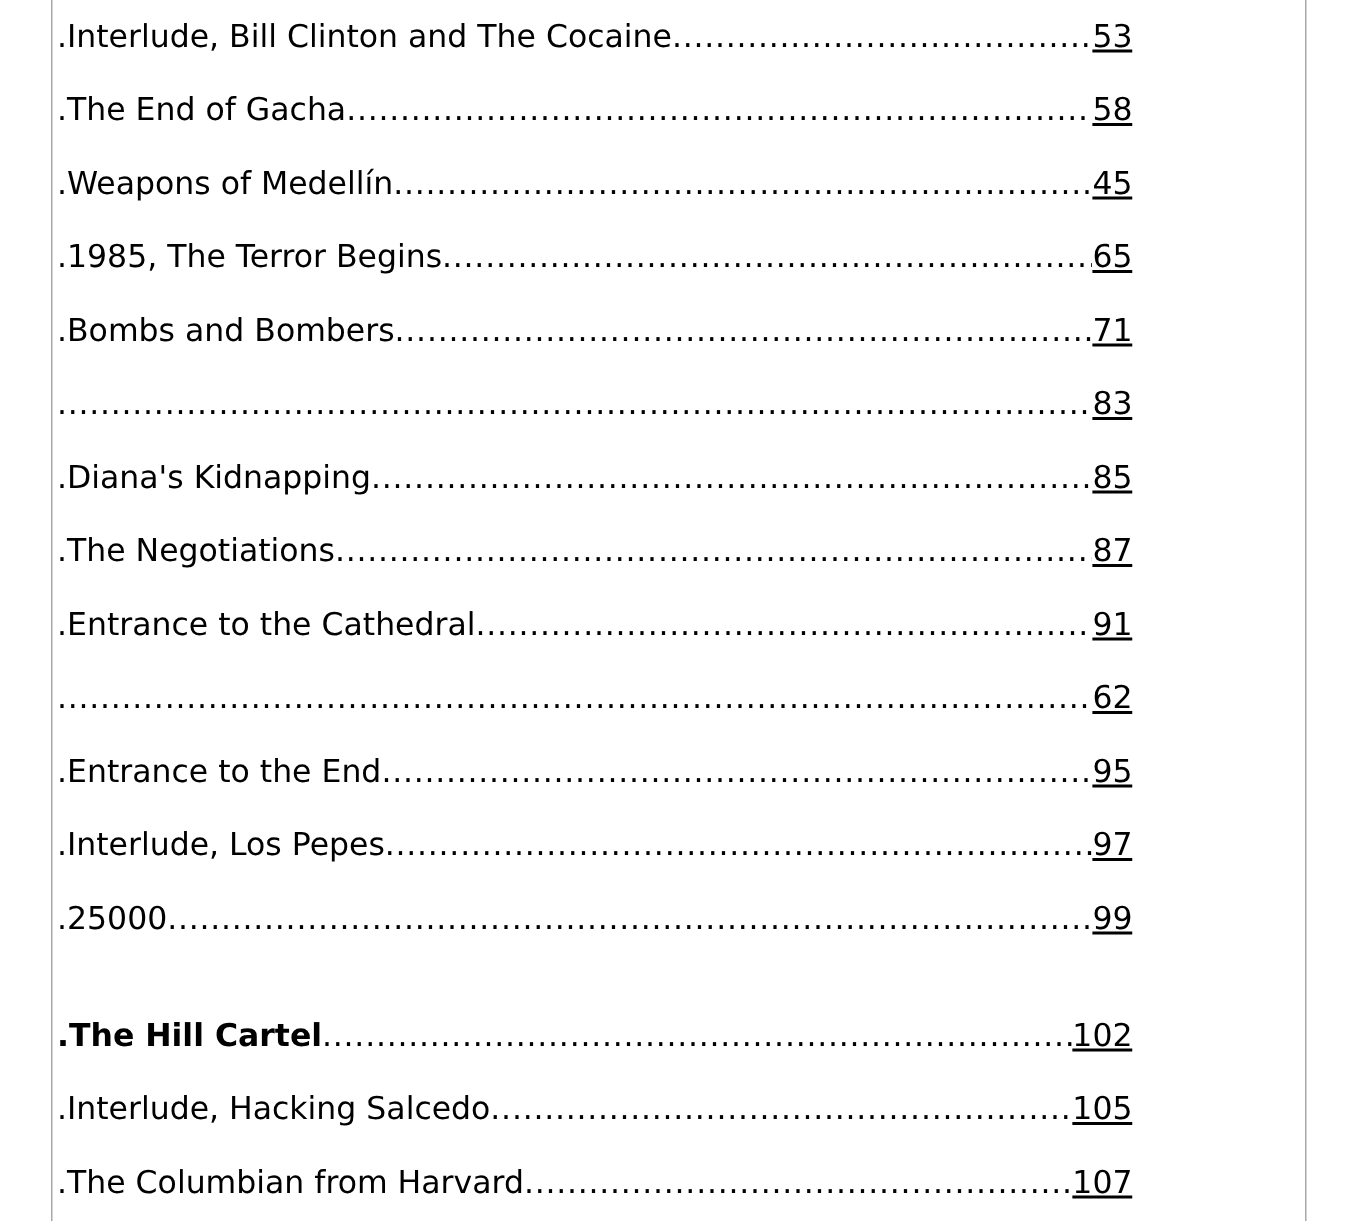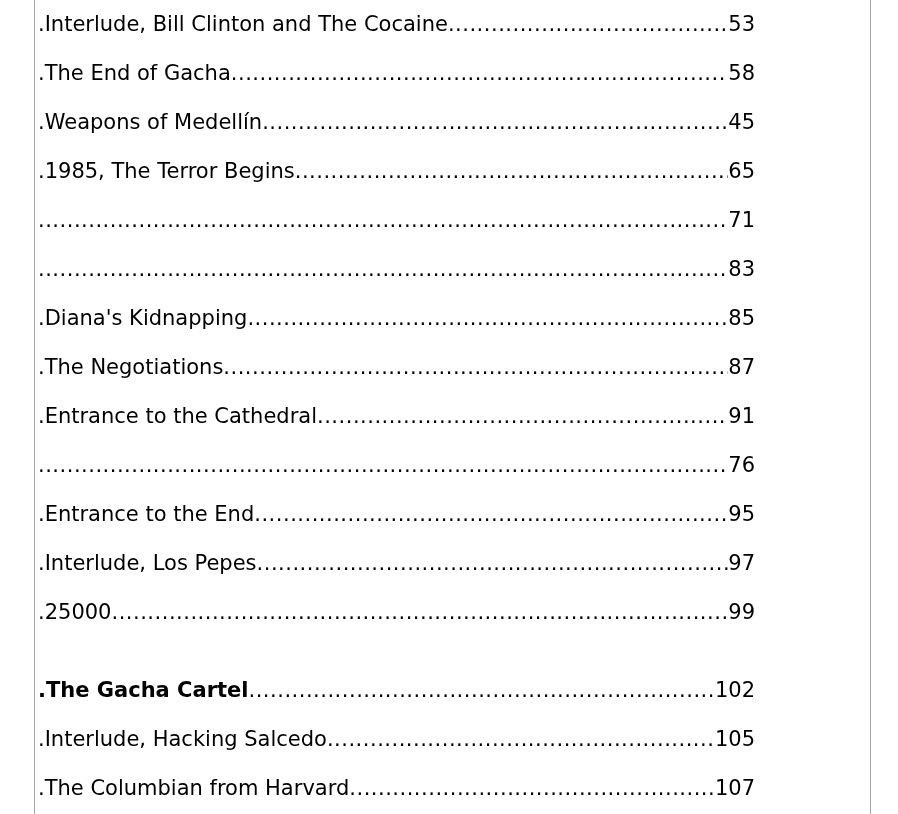--- a/index.html
+++ b/index.html
@@ -53,20 +53,21 @@
   .toc-row.bold .toc-title {
     font-weight: bold;
   }
   .toc-dots {
     flex: 1 1 auto;
     overflow: hidden;
     letter-spacing: 0.5px;
   }
   .toc-page {
     flex: 0 0 auto;
+    text-decoration: underline;
   }
 </style>
 </head>
 <body>
 
 <div class="page">
   <div class="border-line border-left"></div>
   <div class="border-line border-right"></div>
 
   <div class="toc" id="toc">
@@ -84,20 +85,21 @@
       <span class="toc-title">.Weapons of Medellín</span>
       <span class="toc-dots" aria-hidden="true">........................................................................................................................................................................................................</span>
       <span class="toc-page">45</span>
     </div>
       <div class="toc-row">
       <span class="toc-title">.1985, The Terror Begins</span>
       <span class="toc-dots" aria-hidden="true">........................................................................................................................................................................................................</span>
       <span class="toc-page">65</span>
     </div>
       <div class="toc-row">
+      <span class="toc-title">.Bombs and Bombers</span>
       <span class="toc-dots" aria-hidden="true">........................................................................................................................................................................................................</span>
       <span class="toc-page">71</span>
     </div>
       <div class="toc-row">
       <span class="toc-dots" aria-hidden="true">........................................................................................................................................................................................................</span>
       <span class="toc-page">83</span>
     </div>
       <div class="toc-row">
       <span class="toc-title">.Diana's Kidnapping</span>
       <span class="toc-dots" aria-hidden="true">........................................................................................................................................................................................................</span>
@@ -108,39 +110,39 @@
       <span class="toc-dots" aria-hidden="true">........................................................................................................................................................................................................</span>
       <span class="toc-page">87</span>
     </div>
       <div class="toc-row">
       <span class="toc-title">.Entrance to the Cathedral</span>
       <span class="toc-dots" aria-hidden="true">........................................................................................................................................................................................................</span>
       <span class="toc-page">91</span>
     </div>
       <div class="toc-row">
       <span class="toc-dots" aria-hidden="true">........................................................................................................................................................................................................</span>
-      <span class="toc-page">76</span>
+      <span class="toc-page">62</span>
     </div>
       <div class="toc-row">
       <span class="toc-title">.Entrance to the End</span>
       <span class="toc-dots" aria-hidden="true">........................................................................................................................................................................................................</span>
       <span class="toc-page">95</span>
     </div>
       <div class="toc-row">
       <span class="toc-title">.Interlude, Los Pepes</span>
       <span class="toc-dots" aria-hidden="true">........................................................................................................................................................................................................</span>
       <span class="toc-page">97</span>
     </div>
       <div class="toc-row">
       <span class="toc-title">.25000</span>
       <span class="toc-dots" aria-hidden="true">........................................................................................................................................................................................................</span>
       <span class="toc-page">99</span>
     </div>
       <div class="toc-row bold gap-before">
-      <span class="toc-title">.The Gacha Cartel</span>
+      <span class="toc-title">.The Hill Cartel</span>
       <span class="toc-dots" aria-hidden="true">........................................................................................................................................................................................................</span>
       <span class="toc-page">102</span>
     </div>
       <div class="toc-row">
       <span class="toc-title">.Interlude, Hacking Salcedo</span>
       <span class="toc-dots" aria-hidden="true">........................................................................................................................................................................................................</span>
       <span class="toc-page">105</span>
     </div>
       <div class="toc-row">
       <span class="toc-title">.The Columbian from Harvard</span>

